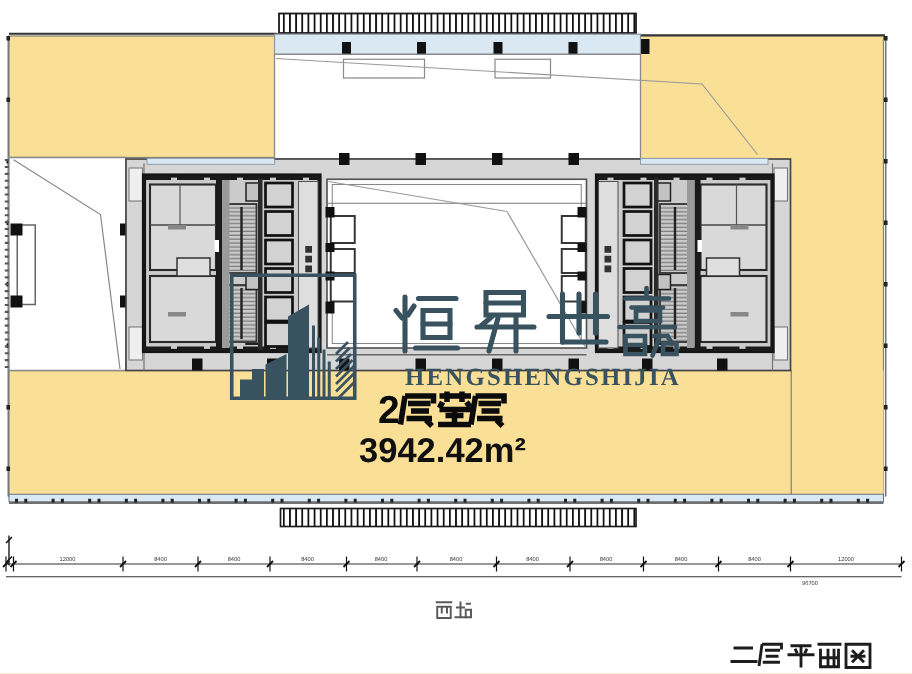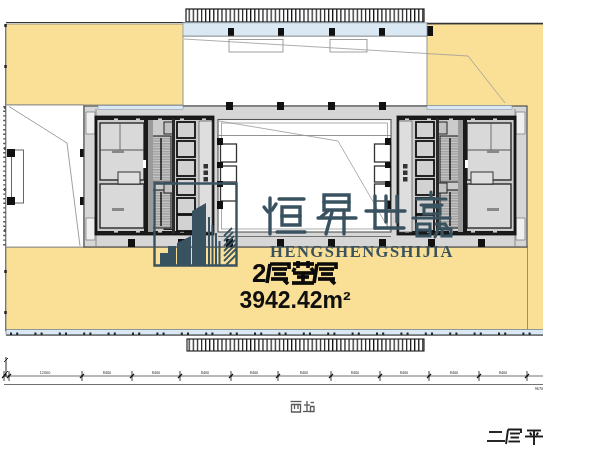--- a/index.html
+++ b/index.html
@@ -1,16 +1,16 @@
 <!DOCTYPE html>
 <html><head>
 <meta charset="utf-8">
 <style>
 html,body{margin:0;padding:0;background:#fff;}
-#page{position:relative;width:543px;height:449px;overflow:hidden;background:#eab308;
+#page{position:relative;width:608px;height:449px;overflow:hidden;background:#eab308;
 font-family:"Liberation Sans",sans-serif;}
 </style>
 </head>
 <body>
 <div id="page">
 <svg width="608" height="449" viewBox="0 0 608 449" xmlns="http://www.w3.org/2000/svg">
 <defs>
 <pattern id="lad" width="4.1" height="13" patternUnits="userSpaceOnUse">
   <rect width="4.1" height="13" fill="#fff"></rect>
   <line x1="0.6" y1="0" x2="0.6" y2="13" stroke="#111" stroke-width="1.2"></line>

